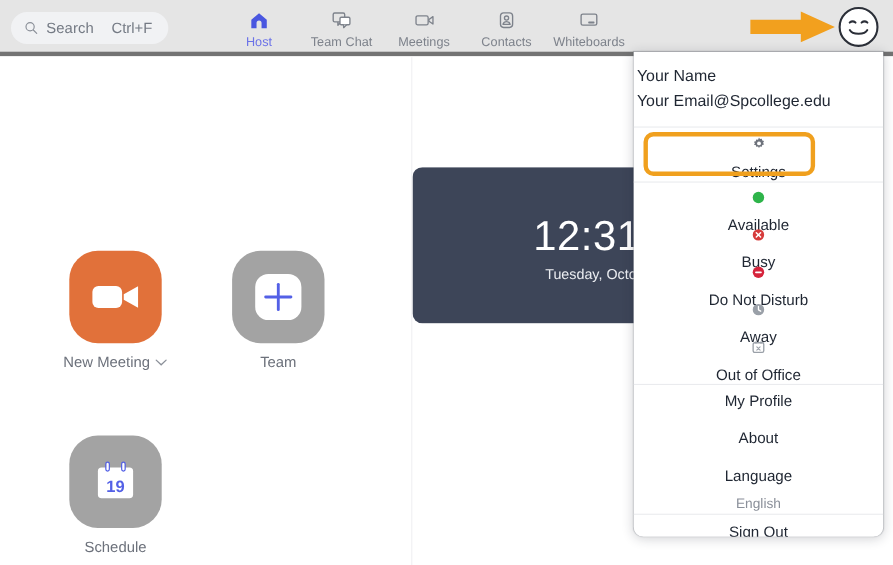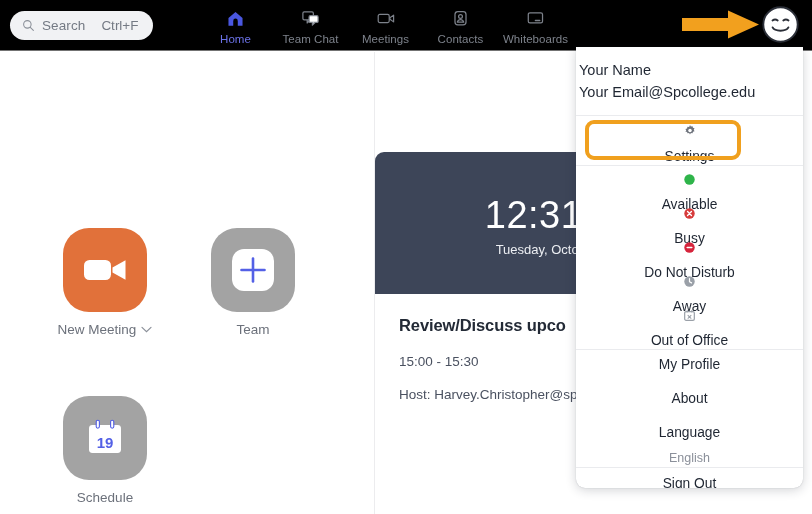--- a/index.html
+++ b/index.html
@@ -8,21 +8,21 @@
     overflow: hidden;
     background: #ffffff;
     font-family: "Liberation Sans", sans-serif;
     -webkit-font-smoothing: antialiased;
   }
   #app { position: relative; width: 812px; height: 514px; background:#fff; }
 
   
   .header {
     position: absolute; left:0; top:0; width:812px; height:51px;
-    background:#000000; border-bottom:1px solid #737373;
+    background:#e5e5e5; border-bottom:4px solid #737373;
   }
   .search-box {
     position:absolute; left:10px; top:11px; width:143px; height:29px;
     background:#f1f2f4; border-radius:15px;
     display:flex; align-items:center; padding:0 12px; gap:7px;
   }
   .search-icon { width:13px; height:13px; flex:none; display:block; }
   .search-label { font-size:13.5px; color:#747a84; letter-spacing:0.1px;}
   .search-kbd { font-size:13.5px; color:#747a84; margin-left:9px; }
 
@@ -133,21 +133,21 @@
     </div>
 
     <div class="nav">
 
       <div class="nav-item active">
         <span class="nav-icon">
           <svg width="21" height="19" viewBox="0 0 22 20">
             <path d="M11 3.2 3.6 9.4v8.1h5.0v-5.0a2.4 2.4 0 0 1 4.8 0v5.0h5.0V9.4z" fill="#4a57e0"></path>
           </svg>
         </span>
-        <span class="nav-label">Home</span>
+        <span class="nav-label">Host</span>
       </div>
 
       <div class="nav-item">
         <span class="nav-icon">
           <svg width="21" height="19" viewBox="0 0 22 20">
             <rect x="3" y="3" width="11" height="8.5" rx="1.4" fill="none" stroke="#7d828b" stroke-width="1.3"></rect>
             <path d="M7.5 11.5v3.2l3.2-3.2" fill="none" stroke="#7d828b" stroke-width="1.3" stroke-linejoin="round"></path>
             <rect x="9.5" y="7" width="9.5" height="7.2" rx="1.3" fill="#fff" stroke="#7d828b" stroke-width="1.3"></rect>
             <path d="M13 14.2v2.8l2.8-2.8" fill="#fff" stroke="#7d828b" stroke-width="1.3" stroke-linejoin="round"></path>
           </svg>
@@ -252,25 +252,20 @@
   </div>
 
   <div class="divider-v"></div>
 
   <div class="right-pane">
     <div class="mtg-card">
       <div class="mtg-banner">
         <div class="mtg-time">12:31 P</div>
         <div class="mtg-date">Tuesday, October 1</div>
       </div>
-      <div class="mtg-body">
-        <div class="mtg-title">Review/Discuss upco</div>
-        <div class="mtg-sub">15:00 - 15:30</div>
-        <div class="mtg-host">Host: Harvey.Christopher@sp</div>
-      </div>
     </div>
   </div>
 
   <div class="dropdown">
 
     <div class="dd-profile">
       <div class="dd-name">Your Name</div>
       <div class="dd-email">Your Email@Spcollege.edu</div>
     </div>
     <div class="dd-sep"></div>

